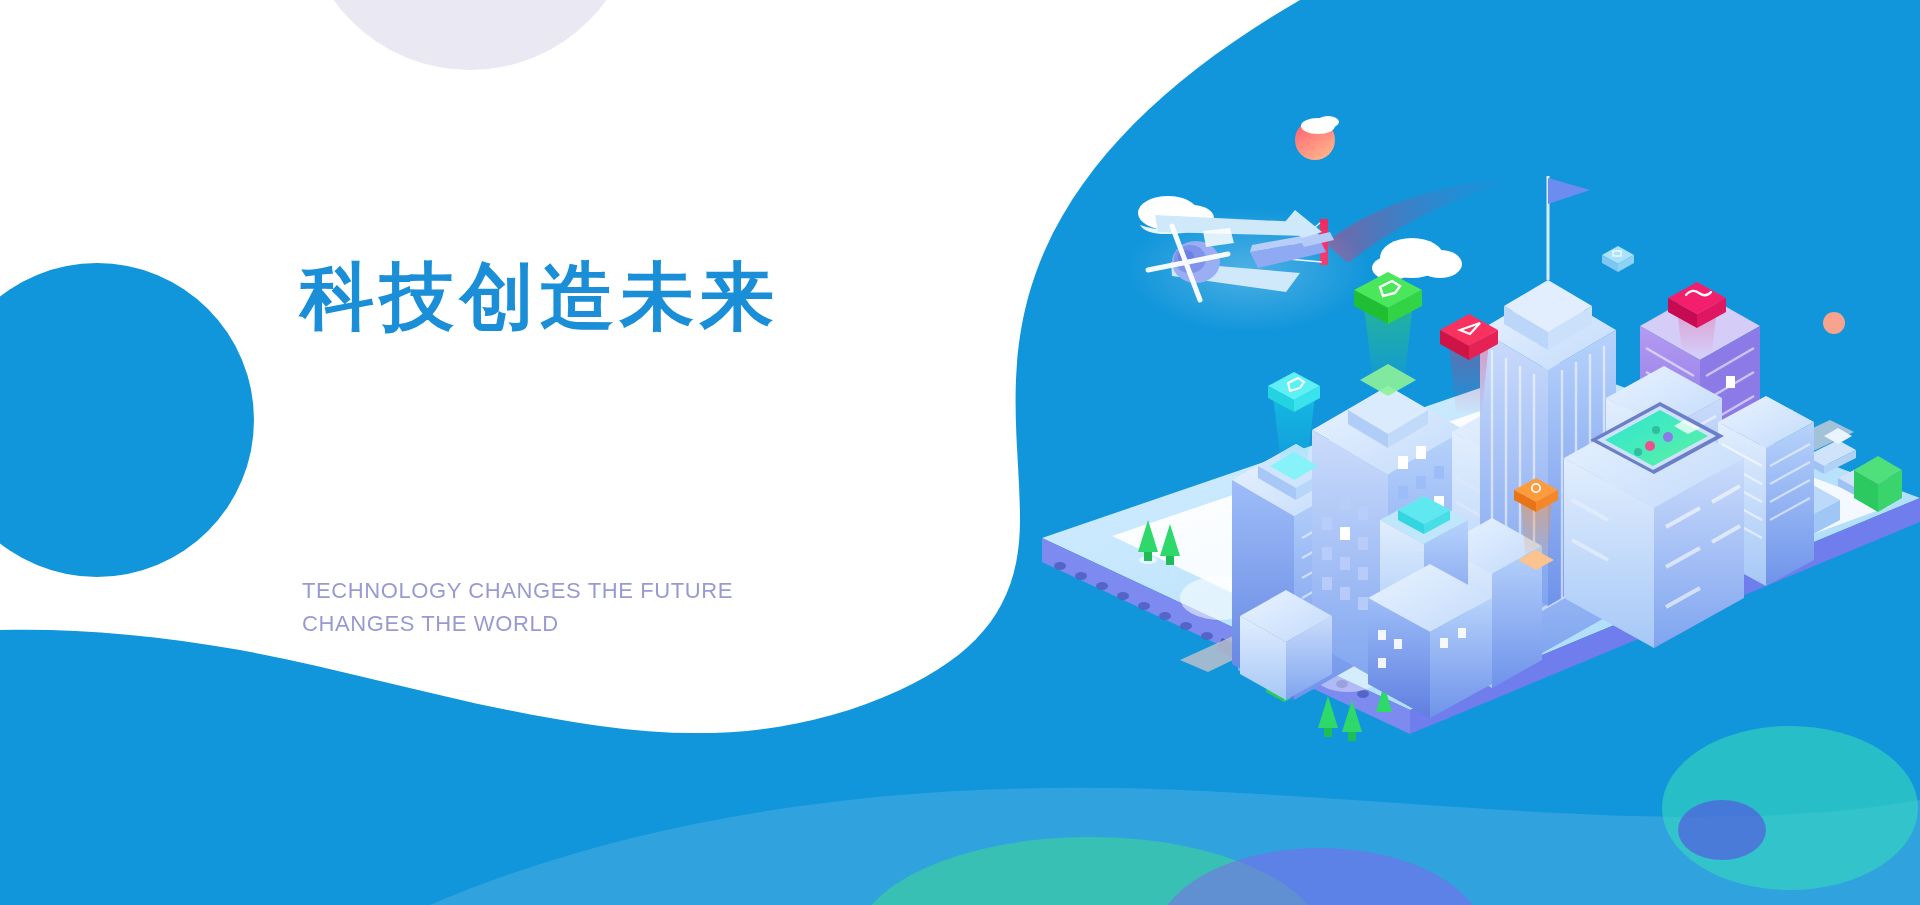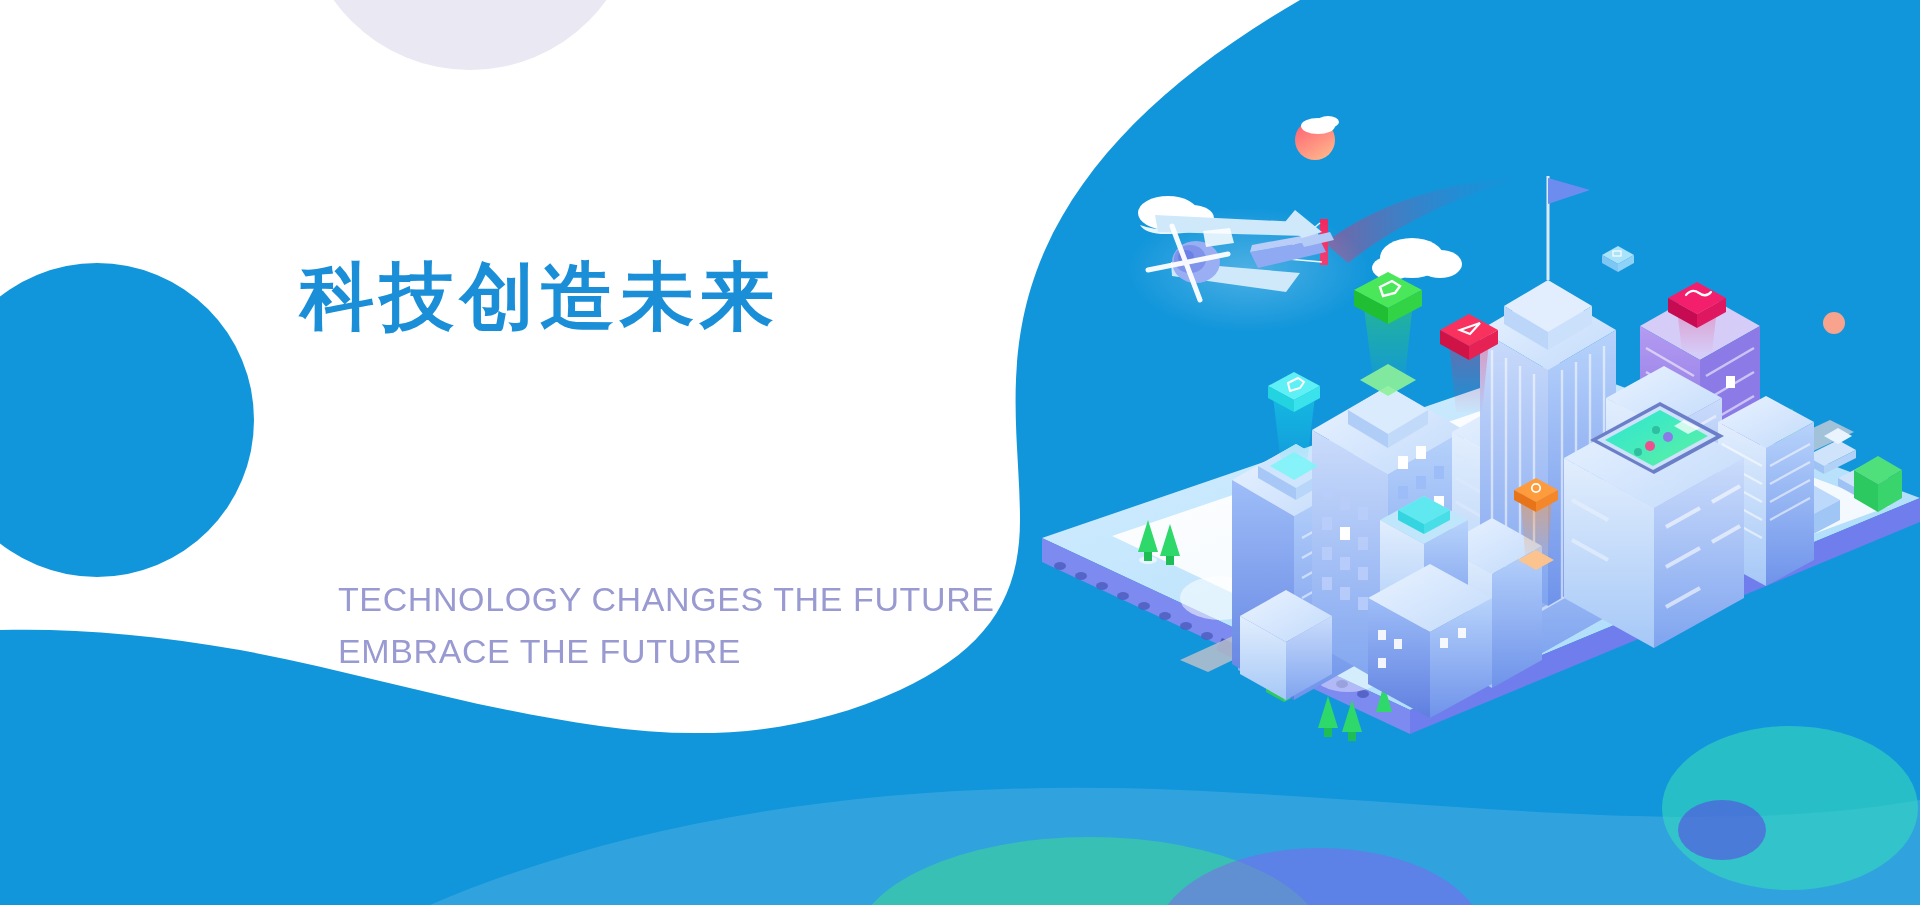--- a/index.html
+++ b/index.html
@@ -21,28 +21,27 @@
     line-height:1.36;
     letter-spacing:6px;
     color:#1a8fd8;
     white-space:nowrap;
     font-family:"DejaVu Sans","Liberation Sans",sans-serif;
   }
   #sub-block{
     position:absolute;left:302px;top:574px;width:760px;z-index:6;
   }
   .s-line{
-    font-size:34px;
+    font-size:22px;
     font-weight:400;
     line-height:1.52;
     letter-spacing:0.6px;
     color:#9a9ad2;
     white-space:nowrap;
     font-family:"Liberation Sans","DejaVu Sans",sans-serif;
-    margin-left:36px;
   }
 </style>
 </head>
 <body>
 
 <div id="banner">
 
   <svg id="bg-svg" viewBox="0 0 1920 905" preserveAspectRatio="none">
     <defs>
       <clipPath id="clipAll">
@@ -74,21 +73,21 @@
       <ellipse cx="1320" cy="940" rx="165" ry="92" fill="#8b5cf0" opacity="0.48"></ellipse>
     </g>
   </svg>
 
   <div id="text-block">
     <div class="h-line">科技创造未来</div>
   </div>
 
   <div id="sub-block">
     <div class="s-line">TECHNOLOGY CHANGES THE FUTURE</div>
-    <div class="s-line">EMBRACE THE FUTURE</div>
+    <div class="s-line">CHANGES THE WORLD</div>
   </div>
 
   <svg id="art-svg" viewBox="0 0 1920 905" preserveAspectRatio="none">
     <defs>
       <linearGradient id="gPhoneTop" x1="0" y1="0" x2="1" y2="1">
         <stop offset="0" stop-color="#d7efff"></stop>
           <stop offset="1" stop-color="#a5d8f9"></stop>
       </linearGradient>
       <linearGradient id="gPlate" x1="0" y1="0" x2="1" y2="1">
         <stop offset="0" stop-color="#ffffff"></stop>

